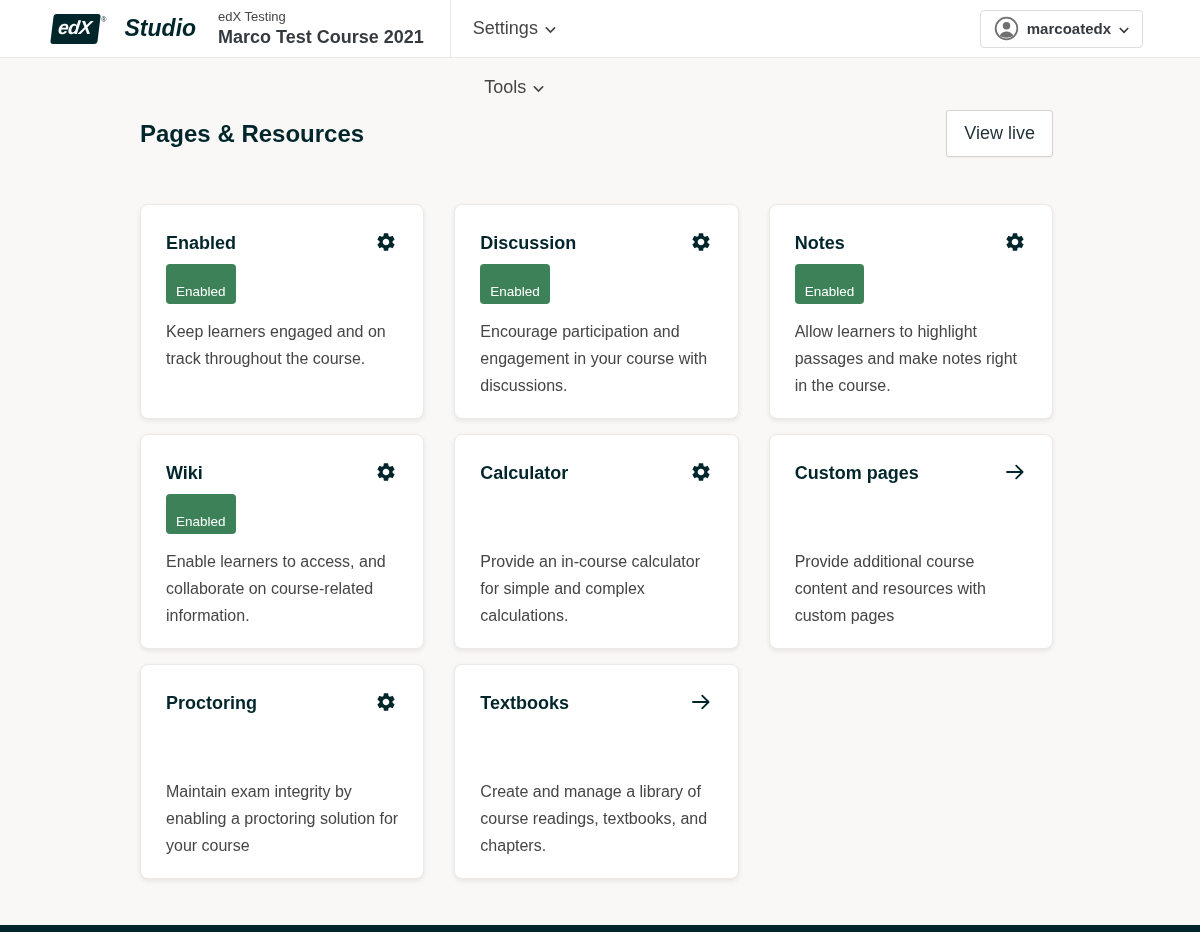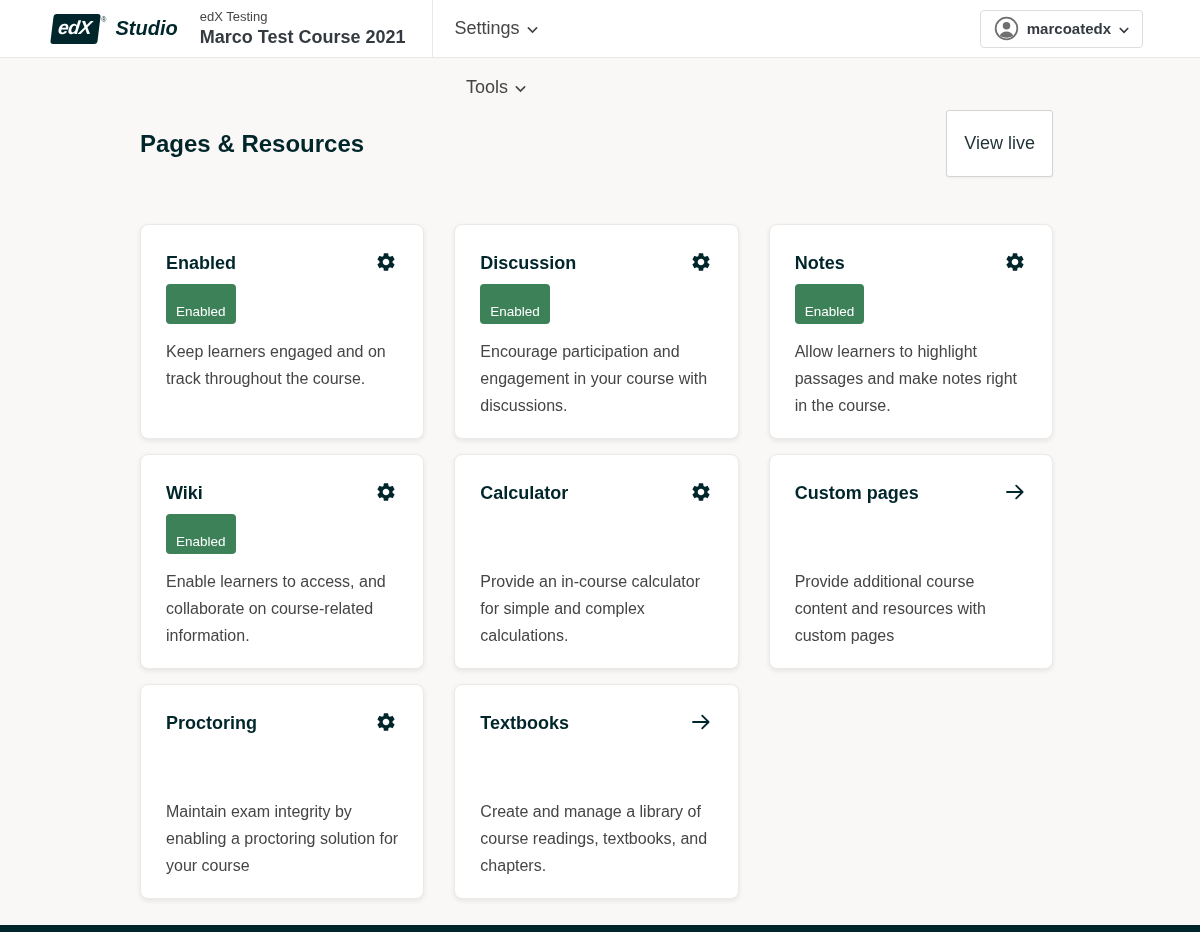--- a/index.html
+++ b/index.html
@@ -21,21 +21,21 @@
   .header-left { display:flex; align-items:center; height:100%; }
   .logo { display:flex; align-items:center; text-decoration:none; }
   .logo-box {
     background:#00262b; color:#fff;
     font-weight:bold; font-style:italic;
     font-size:19px; letter-spacing:-0.5px;
     padding:3px 8px 5px 6px; border-radius:3px;
     transform:skewX(-7deg); display:inline-block;
   }
   .logo-reg { font-size:7px; color:#00262b; position:relative; top:-9px; left:2px; }
-  .logo-studio { font-style:italic; font-weight:bold; font-size:20px; color:#00262b; margin-left:11px; }
+  .logo-studio { font-style:italic; font-weight:bold; font-size:23px; color:#00262b; margin-left:20px; }
   .course-info { margin-left:22px; padding-right:26px; }
   .course-org { font-size:13px; color:#454545; line-height:1.3; }
   .course-title { font-size:18px; font-weight:bold; color:#343a40; line-height:1.25;text-align:right; }
   .header-divider { width:1px; align-self:stretch; background:#eae8e5; }
   nav { display:flex; align-items:center; gap:38px; margin-left:22px;flex-direction:column; }
   .nav-item {
     display:flex; align-items:center; gap:7px;
     font-size:18px; color:#454545;
     background:none; border:none; padding:0;
     font-family:inherit; cursor:pointer;
@@ -49,21 +49,21 @@
     font-family:inherit; cursor:pointer;
   }
   .avatar { display:flex; align-items:center; }
 
   
   main { width:913px; margin-left:140px; padding-top:52px; }
   .page-header { display:flex; justify-content:space-between; align-items:center;gap:32px; }
   .page-title { margin:0; font-size:24px; font-weight:bold; color:#00262b; }
   .view-live-btn {
     background:#fff; border:1px solid #d7d3d0; border-radius:3px;
-    padding:22px 17px; font-size:18px; color:#1f3137;
+    padding:12px 17px; font-size:18px; color:#1f3137;
     font-family:inherit; cursor:pointer;
     box-shadow:0 1px 2px rgba(0,0,0,.05);
   }
 
   .cards-grid {
     margin-top:47px;
     display:grid; grid-template-columns:repeat(3,1fr);
     column-gap:30px; row-gap:15px;
   }
   .card {

